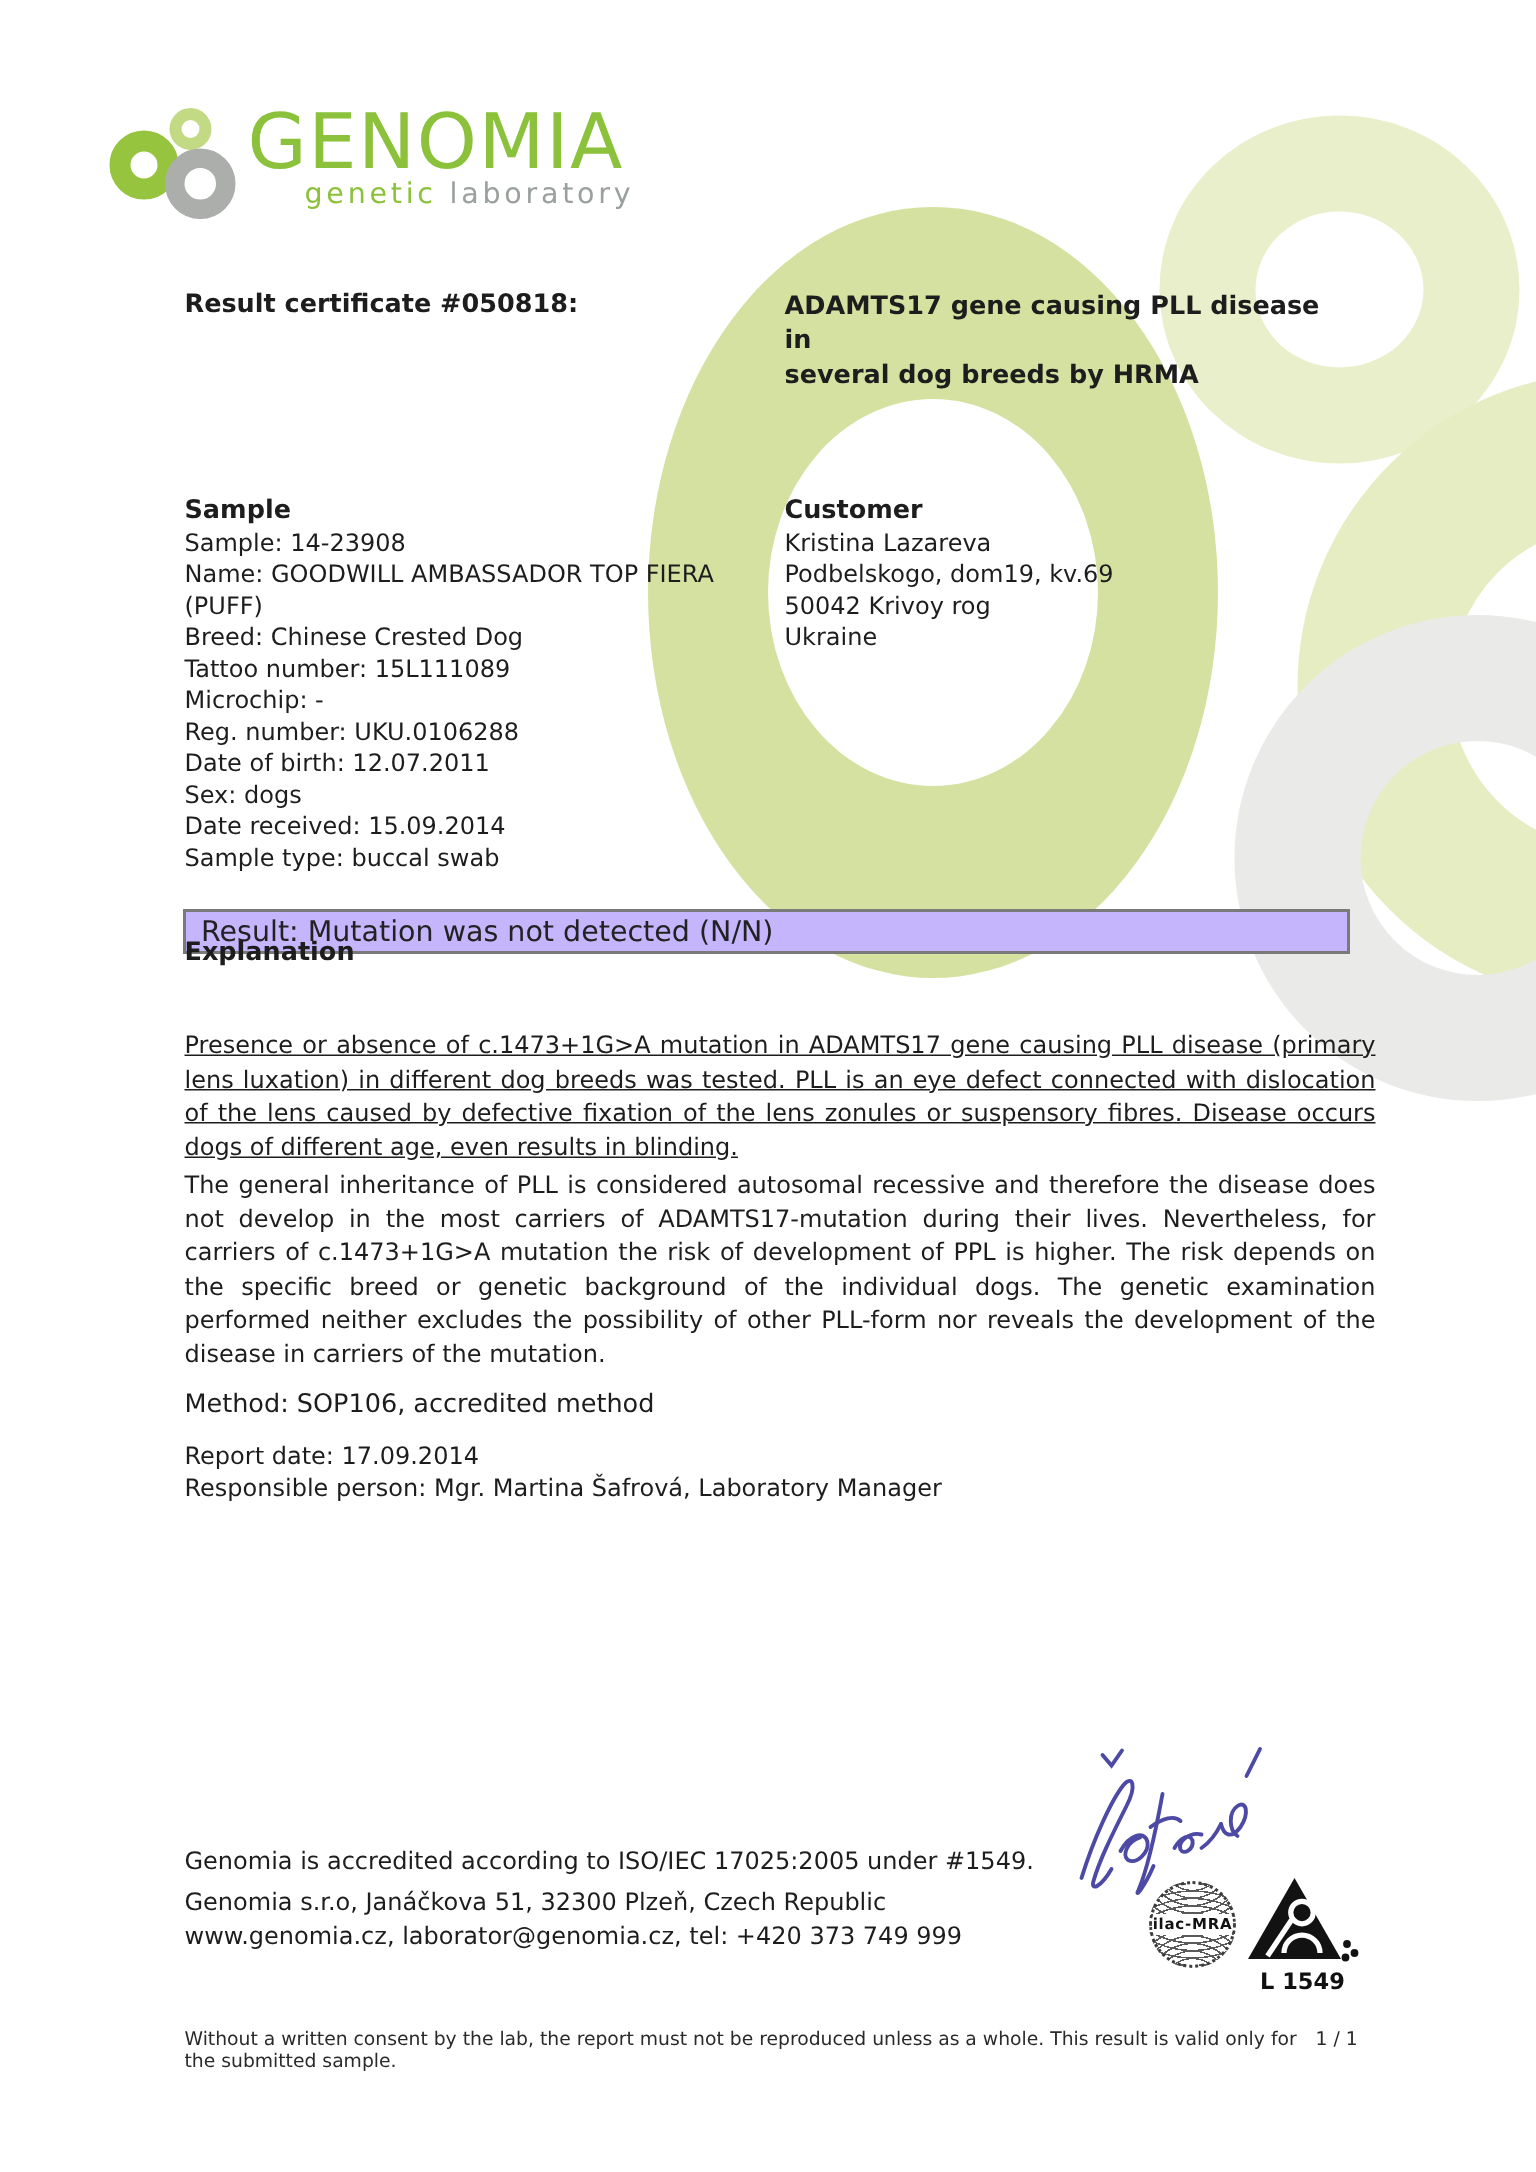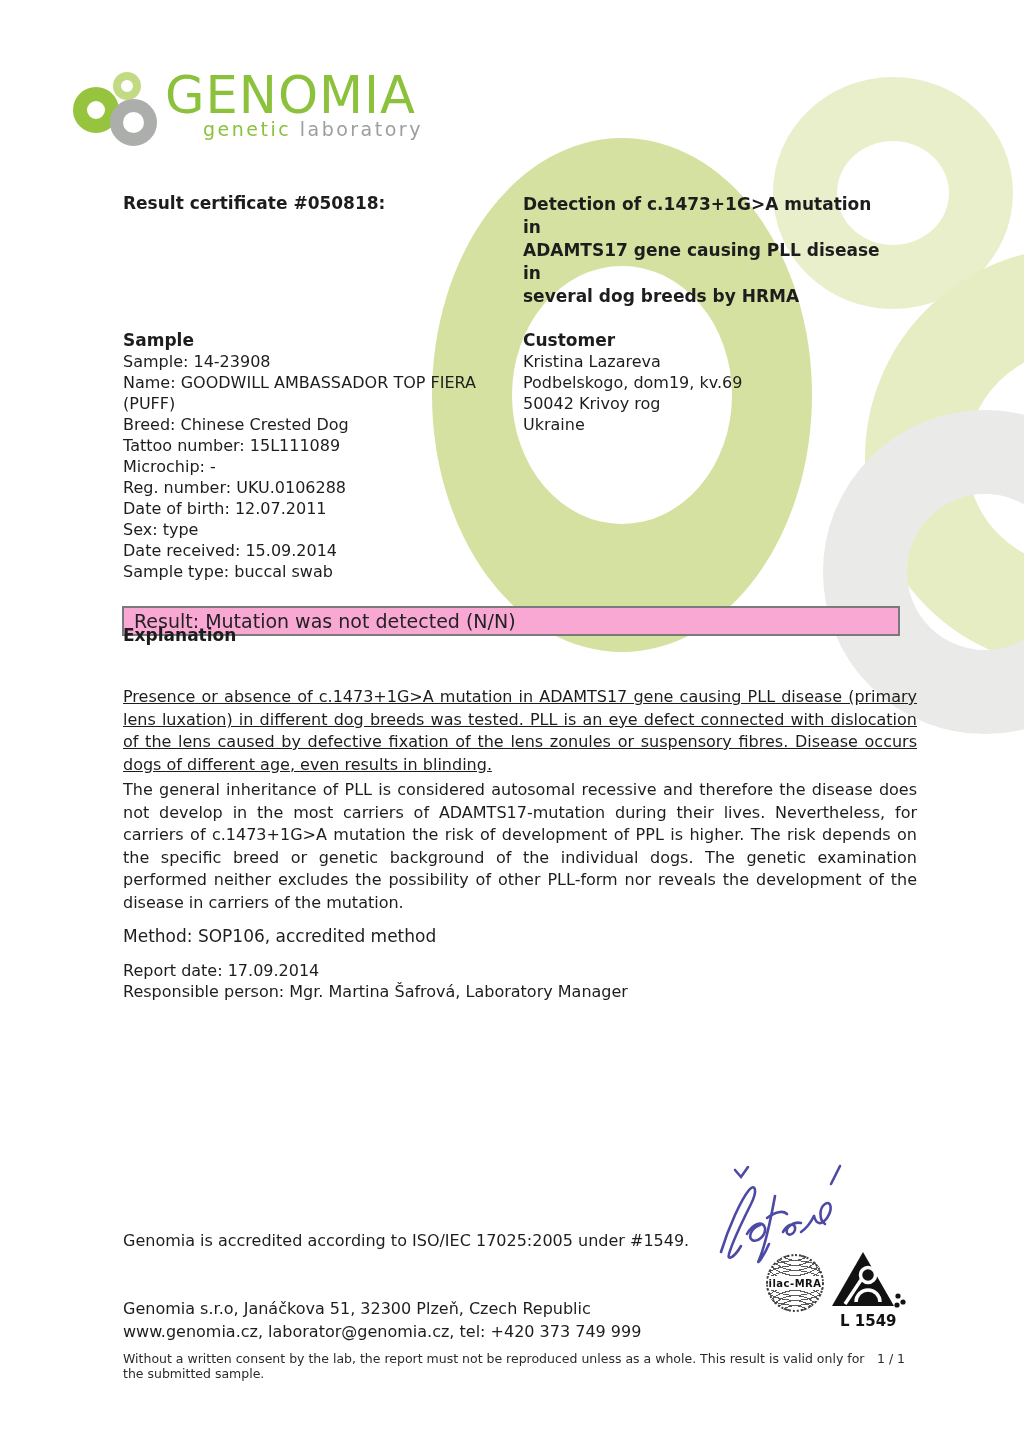--- a/index.html
+++ b/index.html
@@ -29,32 +29,32 @@
   .content{position:absolute;inset:0;z-index:3;}
   .cert-label{position:absolute;left:123px;top:193px;width:330px;
     font-size:17px;font-weight:bold;}
   .doc-title{position:absolute;left:523px;top:193px;width:370px;
     font-size:17px;font-weight:bold;line-height:23px;}
   .col-head{font-size:17px;font-weight:bold;line-height:21px;}
   .col-line{font-size:16px;line-height:21px;white-space:nowrap;}
   .sample-block{position:absolute;left:123px;top:330px;width:400px;}
   .customer-block{position:absolute;left:523px;top:330px;width:330px;}
   .result-box{position:absolute;left:122px;top:606px;width:778px;height:30px;
-    background:#f9a8d4;border:2px solid #7a7a7a;box-sizing:border-box;
+    background:#c4b5fd;border:2px solid #7a7a7a;box-sizing:border-box;
     display:flex;align-items:center;padding-left:10px;
     font-size:19px;color:#222;}
   .expl-head{position:absolute;left:123px;top:625px;font-size:17px;font-weight:bold;}
   .para{position:absolute;left:123px;width:794px;font-size:16px;line-height:22.5px;
     text-align:justify;}
   .para-1{top:686px;text-decoration:underline;}
   .para-2{top:779px;}
   .method-line{position:absolute;left:123px;top:926px;font-size:17px;}
   .report-block{position:absolute;left:123px;top:960px;font-size:16px;line-height:21px;}
   .accr-statement{position:absolute;left:123px;top:1231px;font-size:16px;}
-  .address-block{position:absolute;left:123px;top:1297px;font-size:16px;line-height:23px;}
+  .address-block{position:absolute;left:123px;top:1256px;font-size:16px;line-height:23px;}
   
   .signature{position:absolute;left:683px;top:1148px;width:172px;height:120px;}
   
   .ilac-stamp{position:absolute;left:766px;top:1254px;width:58px;height:58px;
     border-radius:50%;border:2px dotted #3c3c3c;box-sizing:border-box;overflow:hidden;
     background:
       repeating-radial-gradient(circle at 50% -30%, #5a5a5a 0 1px, transparent 1px 5px),
       repeating-radial-gradient(circle at 50% 130%, #5a5a5a 0 1px, transparent 1px 5px);}
   .ilac-band{position:absolute;left:0;top:20px;width:100%;height:14px;background:#fff;
     display:flex;align-items:center;justify-content:center;
@@ -79,36 +79,35 @@
   <div class="logo-word">GENOMIA</div>
   <div class="logo-tagline"><span>genetic</span><span class="lab">&nbsp;<span>laboratory</span></span></div>
   <div class="logo-circle logo-green-o"></div>
   <div class="logo-circle logo-pale-o"></div>
   <div class="logo-circle logo-gray-o"></div>
 
   <div class="content">
 
     <div class="cert-label">Result certificate #050818:</div>
     <div class="doc-title">
-      <div>Detection of c.1473+1G&gt;A mutation in</div>
       <div>ADAMTS17 gene causing PLL disease in</div>
       <div>several dog breeds by HRMA</div>
     </div>
 
     <div class="sample-block">
       <div class="col-head">Sample</div>
       <div class="col-line">Sample: 14-23908</div>
       <div class="col-line">Name: GOODWILL AMBASSADOR TOP FIERA</div>
       <div class="col-line">(PUFF)</div>
       <div class="col-line">Breed: Chinese Crested Dog</div>
       <div class="col-line">Tattoo number: 15L111089</div>
       <div class="col-line">Microchip: -</div>
       <div class="col-line">Reg. number: UKU.0106288</div>
       <div class="col-line">Date of birth: 12.07.2011</div>
-      <div class="col-line">Sex: type</div>
+      <div class="col-line">Sex: dogs</div>
       <div class="col-line">Date received: 15.09.2014</div>
       <div class="col-line">Sample type: buccal swab</div>
     </div>
 
     <div class="customer-block">
       <div class="col-head">Customer</div>
       <div class="col-line">Kristina Lazareva</div>
       <div class="col-line">Podbelskogo, dom19, kv.69</div>
       <div class="col-line">50042 Krivoy rog</div>
       <div class="col-line">Ukraine</div>

